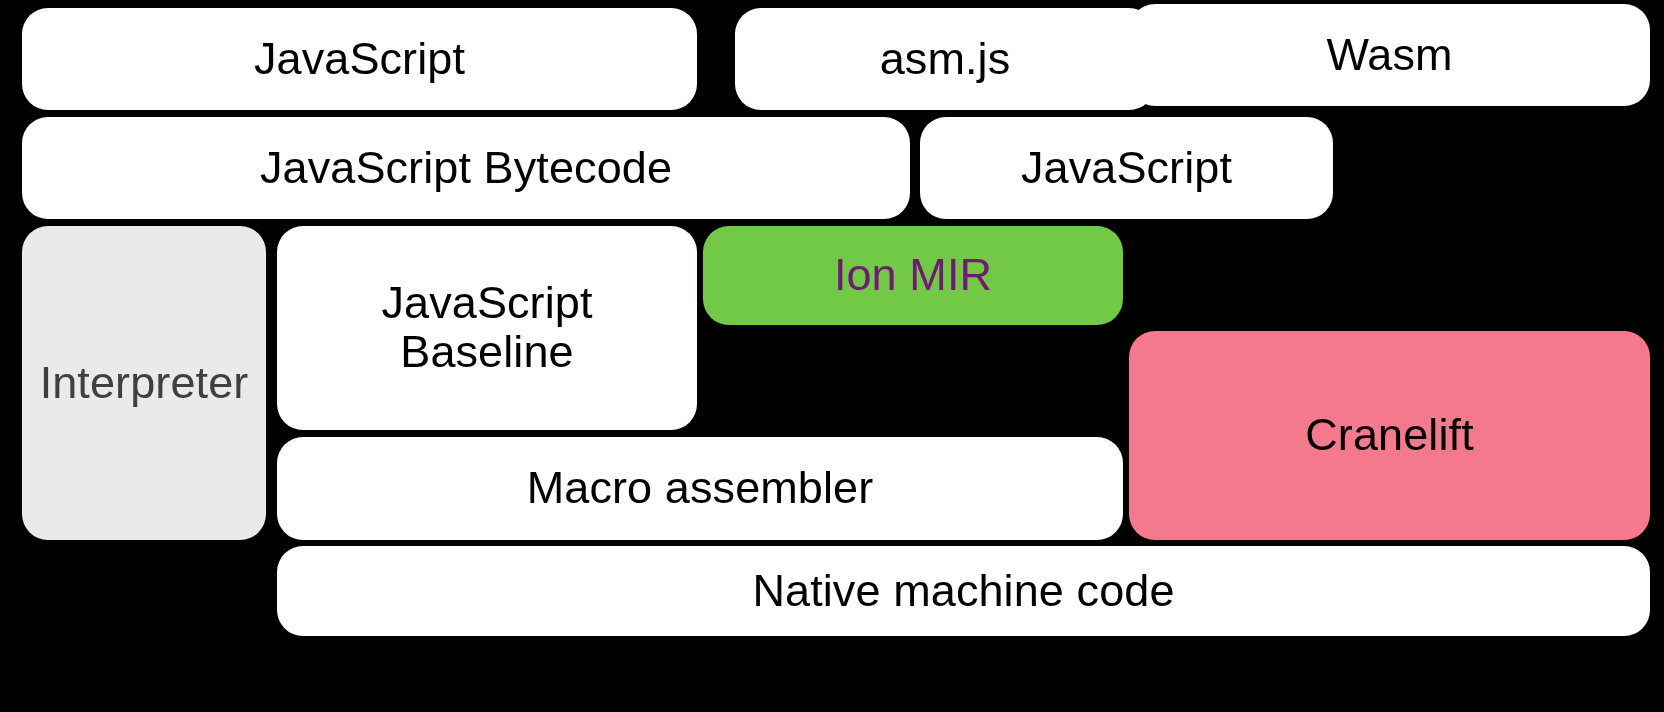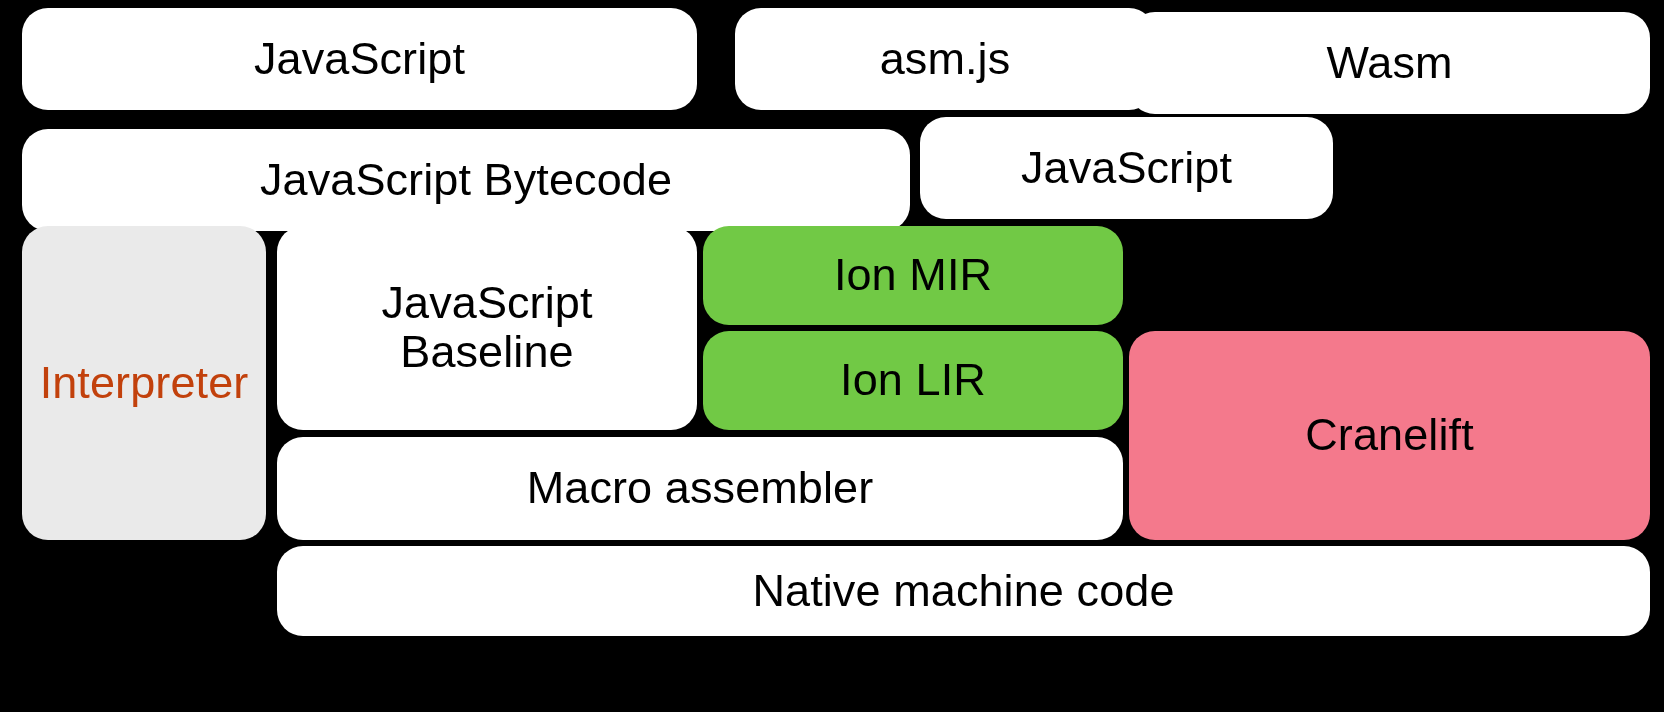--- a/index.html
+++ b/index.html
@@ -31,24 +31,23 @@
     padding: 2px 16px;
     white-space: pre-line;
   }
 </style>
 </head>
 <body>
 
 <div id="stage" style="background: rgb(0, 0, 0);">
     <div class="box" style="left: 22px; top: 8px; width: 675px; height: 102px; background: rgb(255, 255, 255); color: rgb(0, 0, 0);">JavaScript</div>
     <div class="box" style="left: 703px; top: 8px; width: 420px; height: 102px; background: rgb(255, 255, 255); color: rgb(0, 0, 0); margin-left: 32px;">asm.js</div>
-    <div class="box" style="left: 1129px; top: 12px; width: 521px; height: 102px; background: rgb(255, 255, 255); color: rgb(0, 0, 0);">Wasm</div>
-    <div class="box" style="left: 22px; top: 117px; width: 888px; height: 102px; background: rgb(255, 255, 255); color: rgb(0, 0, 0); margin-top: 12px;">JavaScript Bytecode</div>
+    <div class="box" style="left: 1129px; top: 4px; width: 521px; height: 102px; background: rgb(255, 255, 255); color: rgb(0, 0, 0);">Wasm</div>
+    <div class="box" style="left: 22px; top: 117px; width: 888px; height: 102px; background: rgb(255, 255, 255); color: rgb(0, 0, 0);">JavaScript Bytecode</div>
     <div class="box" style="left: 920px; top: 117px; width: 413px; height: 102px; background: rgb(255, 255, 255); color: rgb(0, 0, 0);">JavaScript</div>
-    <div class="box" style="left: 22px; top: 226px; width: 244px; height: 314px; background: rgb(234, 234, 234); color: #c2410c;">Interpreter</div>
+    <div class="box" style="left: 22px; top: 226px; width: 244px; height: 314px; background: rgb(234, 234, 234); color: #404040;">Interpreter</div>
     <div class="box" style="left: 277px; top: 226px; width: 420px; height: 204px; background: rgb(255, 255, 255); color: rgb(0, 0, 0);">JavaScript
 Baseline</div>
-    <div class="box" style="left: 703px; top: 226px; width: 420px; height: 99px; background: rgb(113, 201, 69); color: #000000;">Ion MIR</div>
-    <div class="box" style="left: 703px; top: 331px; width: 420px; height: 99px; background: rgb(113, 201, 69); color: rgb(0, 0, 0);">Ion LIR</div>
+    <div class="box" style="left: 703px; top: 226px; width: 420px; height: 99px; background: rgb(113, 201, 69); color: #701a75;">Ion MIR</div>
     <div class="box" style="left: 1129px; top: 331px; width: 521px; height: 209px; background: rgb(244, 121, 140); color: rgb(0, 0, 0);">Cranelift</div>
     <div class="box" style="left: 277px; top: 437px; width: 846px; height: 103px; background: rgb(255, 255, 255); color: rgb(0, 0, 0);">Macro assembler</div>
     <div class="box" style="left: 277px; top: 546px; width: 1373px; height: 90px; background: rgb(255, 255, 255); color: rgb(0, 0, 0);">Native machine code</div>
   </div>
 
 </body></html>

